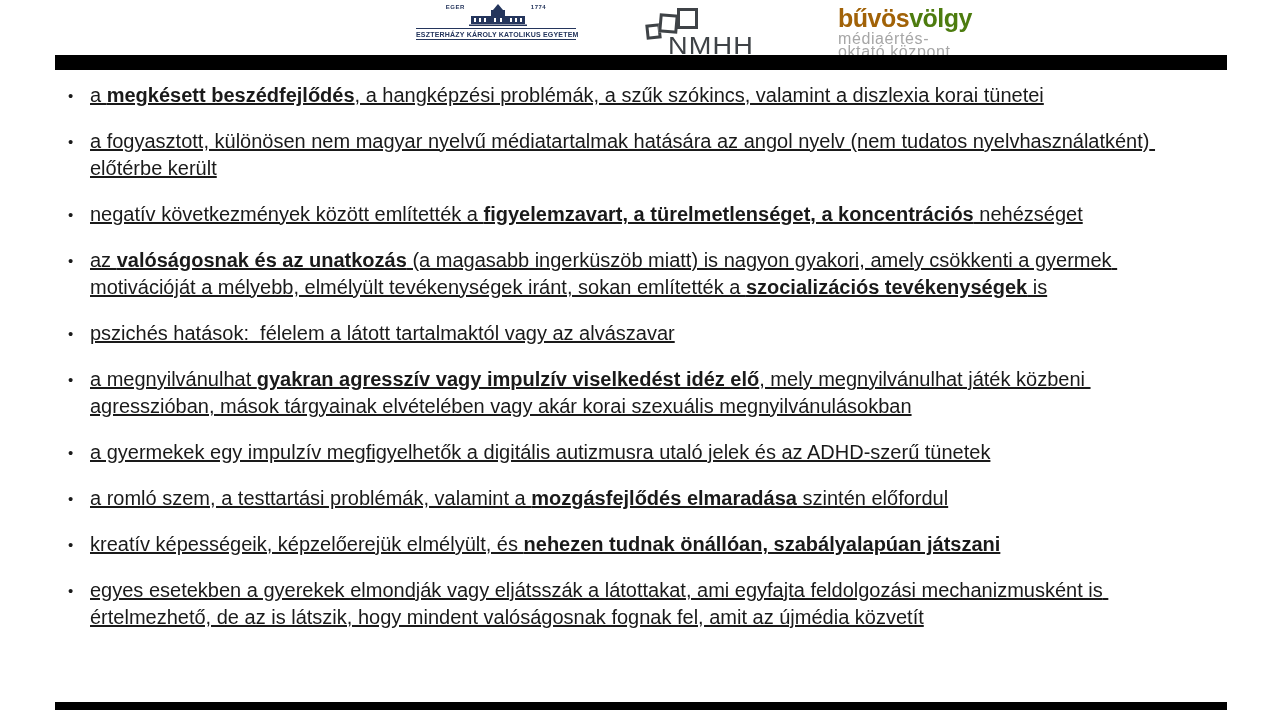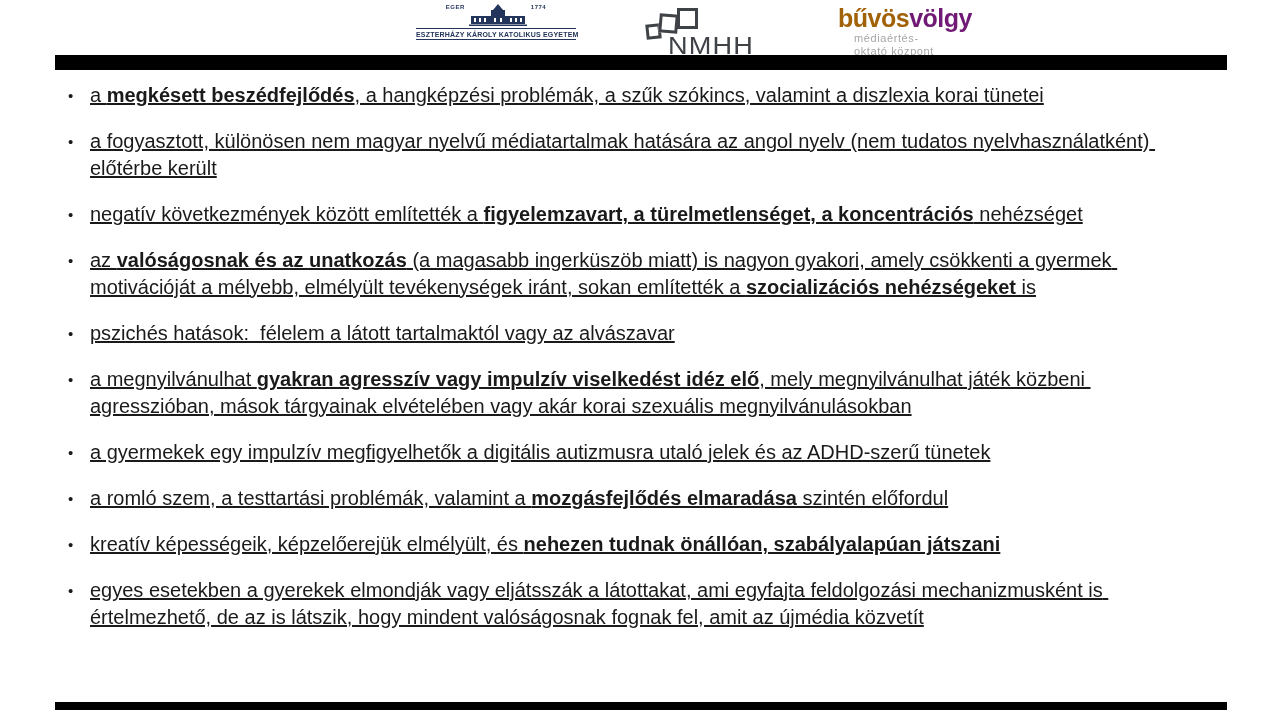--- a/index.html
+++ b/index.html
@@ -15,21 +15,21 @@
   .logo-nmhh{left:642px;top:10px;width:160px;color:#3f4347;text-decoration:underline;}
   .nmhh-squares{position:relative;height:26px;width:60px;margin-left:4px;}
   .nmhh-squares .sq{position:absolute;border:3px solid #3f4347;background:#fff;}
   .sq1{left:0;top:14px;width:9px;height:9px;transform:rotate(-6deg);}
   .sq2{left:13px;top:4px;width:13px;height:13px;transform:rotate(5deg);}
   .sq3{left:31px;top:-2px;width:15px;height:15px;}
   .nmhh-word{font-size:23px;line-height:20px;font-weight:400;letter-spacing:1px;transform:scaleX(1.18);transform-origin:left;margin-left:26px;}
   .nmhh-caption{margin-left:12px;margin-top:3px;font-size:6.5px;font-weight:bold;color:#4a4e52;white-space:nowrap;}
   .logo-buvos{left:838px;top:6px;width:140px;}
   .buvos-word{font-size:25px;line-height:24px;font-weight:bold;letter-spacing:-.5px;}
-  .buvos-sub{margin-top:2px;font-size:11px;line-height:13px;letter-spacing:.6px;color:#a6a6a6;margin-left:16px;}
+  .buvos-sub{margin-top:2px;font-size:16px;line-height:13px;letter-spacing:.6px;color:#a6a6a6;}
 
   
   .bar{position:absolute;left:55px;width:1172px;background:#000;}
   .bar-top{top:55px;height:15px;}
   .bar-bottom{top:702px;height:8px;}
 
   
   ul.bullets{position:absolute;left:68px;top:82px;width:1122px;margin:0;padding:0;list-style:none;
              color:#1a1a1a;font-size:20px;line-height:27px;}
   ul.bullets li{display:flex;margin-bottom:19px;}
@@ -71,21 +71,21 @@
       <span class="sq sq1"></span>
         <span class="sq sq2"></span>
         <span class="sq sq3"></span>
     </div>
     <div class="nmhh-word">NMHH</div>
     <div class="nmhh-caption">Nemzeti Média- és Hírközlési Hatóság</div>
   </div>
 
   <div class="logo logo-buvos">
     <div class="buvos-word">
-      <span style="color:#a16207;">bűvös</span><span style="color:#701a75;">völgy</span>
+      <span style="color:#a16207;">bűvös</span><span style="color:#4d7c0f;">völgy</span>
     </div>
     <div class="buvos-sub">
       <div>médiaértés-</div>
       <div>oktató központ</div>
     </div>
   </div>
 
   <div class="bar bar-top"></div>
   <div class="bar bar-bottom"></div>
 
@@ -97,21 +97,21 @@
       <li>
         <span class="marker">•</span>
         <span class="txt"><span>a fogyasztott, különösen nem magyar nyelvű médiatartalmak hatására az angol nyelv (nem tudatos nyelvhasználatként) előtérbe került</span></span>
       </li>
       <li>
         <span class="marker">•</span>
         <span class="txt"><span>negatív következmények között említették a </span><span class="b">figyelemzavart, a türelmetlenséget, a koncentrációs</span><span> nehézséget</span></span>
       </li>
       <li>
         <span class="marker">•</span>
-        <span class="txt"><span>az </span><span class="b">valóságosnak és az unatkozás</span><span> (a magasabb ingerküszöb miatt) is nagyon gyakori, amely csökkenti a gyermek motivációját a mélyebb, elmélyült tevékenységek iránt, sokan említették a </span><span class="b">szocializációs nehézségeket</span><span> is</span></span>
+        <span class="txt"><span>az </span><span class="b">valóságosnak és az unatkozás</span><span> (a magasabb ingerküszöb miatt) is nagyon gyakori, amely csökkenti a gyermek motivációját a mélyebb, elmélyült tevékenységek iránt, sokan említették a </span><span class="b">szocializációs tevékenységek</span><span> is</span></span>
       </li>
       <li>
         <span class="marker">•</span>
         <span class="txt"><span>pszichés hatások:  félelem a látott tartalmaktól vagy az alvászavar</span></span>
       </li>
       <li>
         <span class="marker">•</span>
         <span class="txt"><span>a megnyilvánulhat </span><span class="b">gyakran agresszív vagy impulzív viselkedést idéz elő</span><span>, mely megnyilvánulhat játék közbeni agresszióban, mások tárgyainak elvételében vagy akár korai szexuális megnyilvánulásokban</span></span>
       </li>
       <li>

